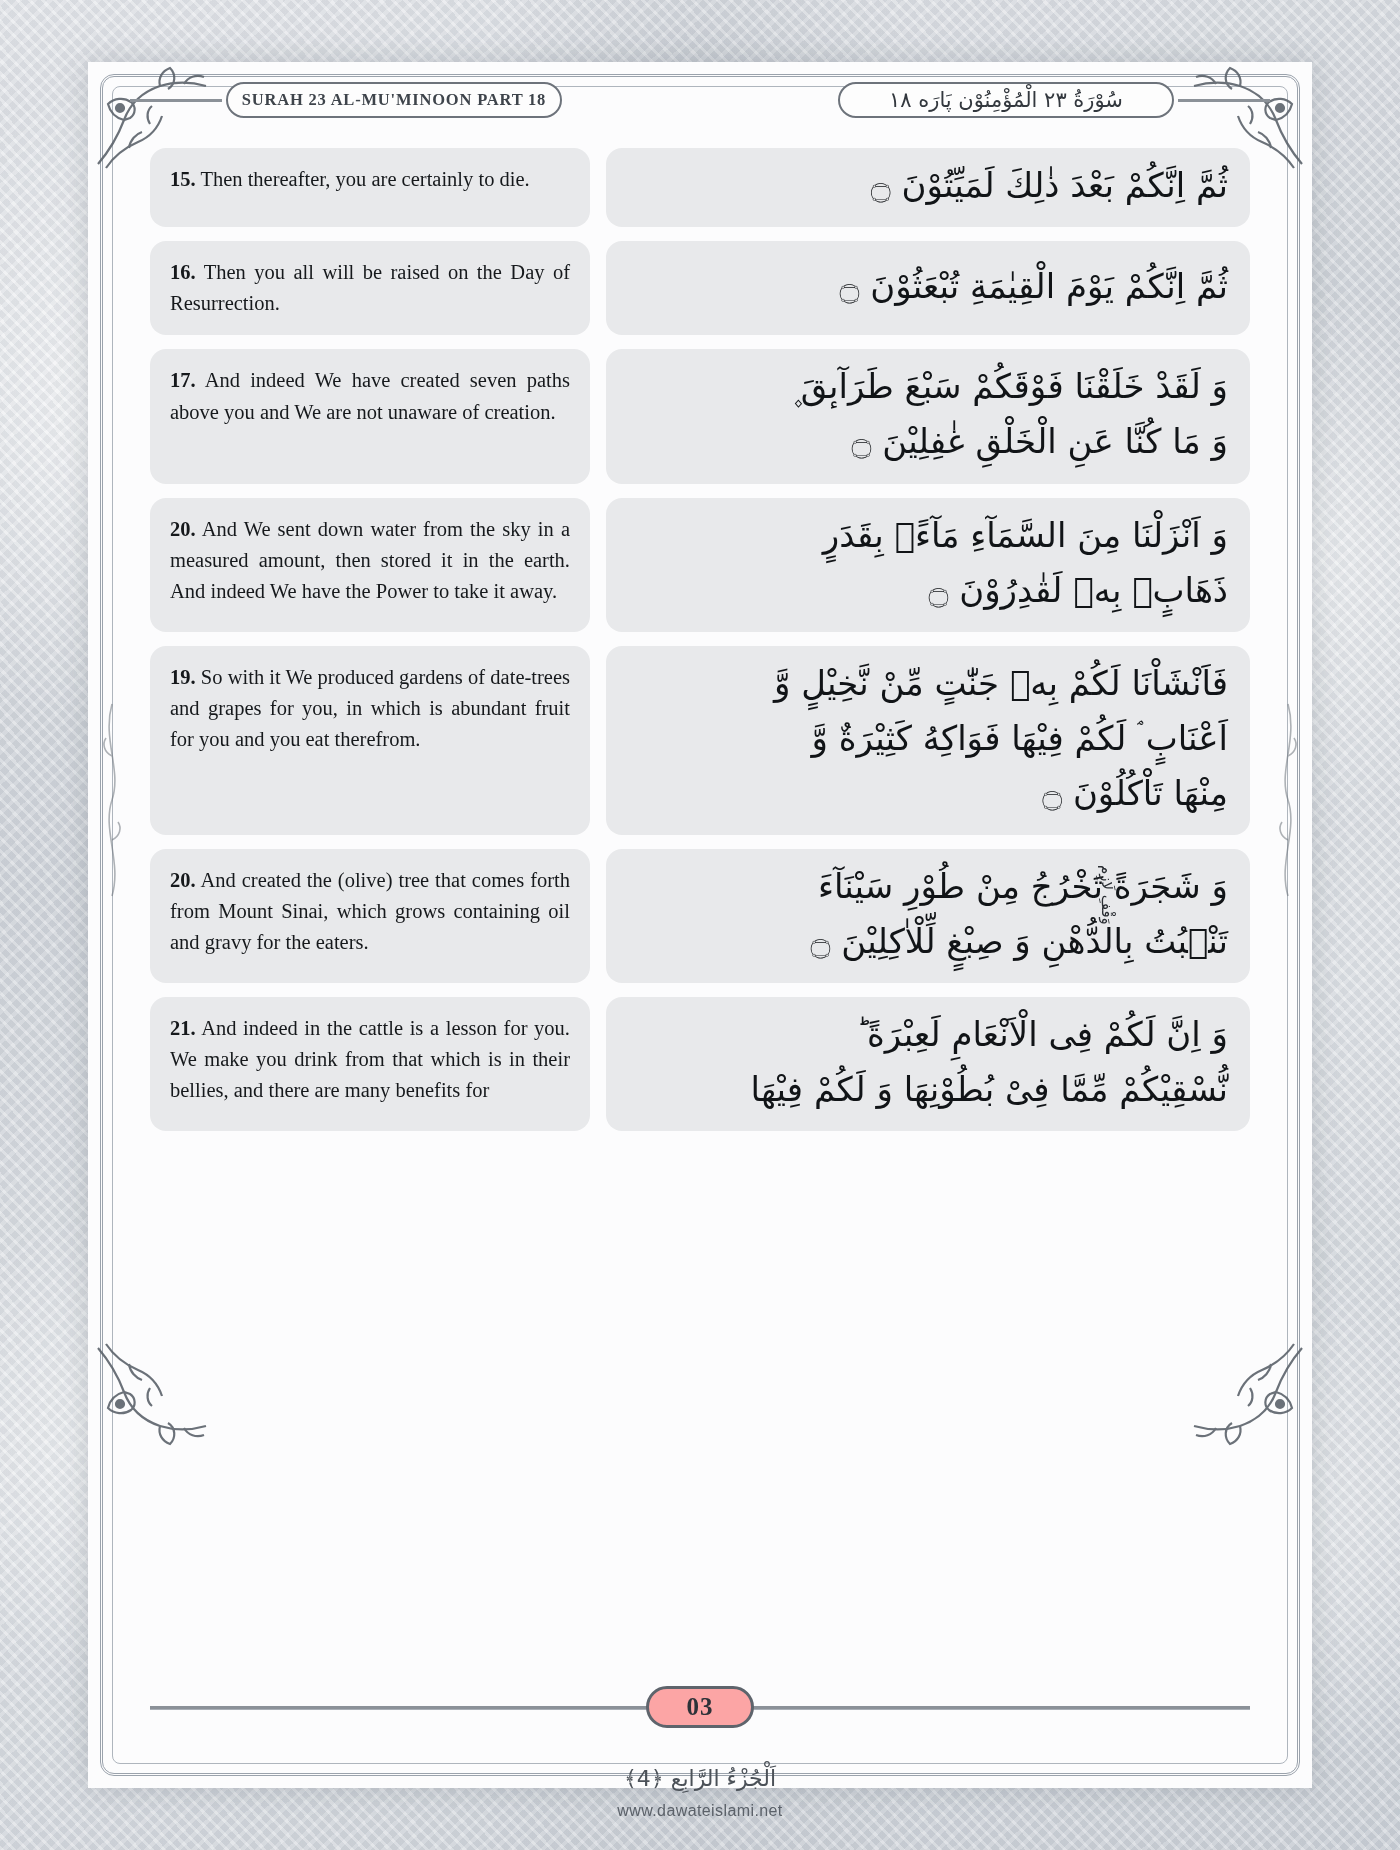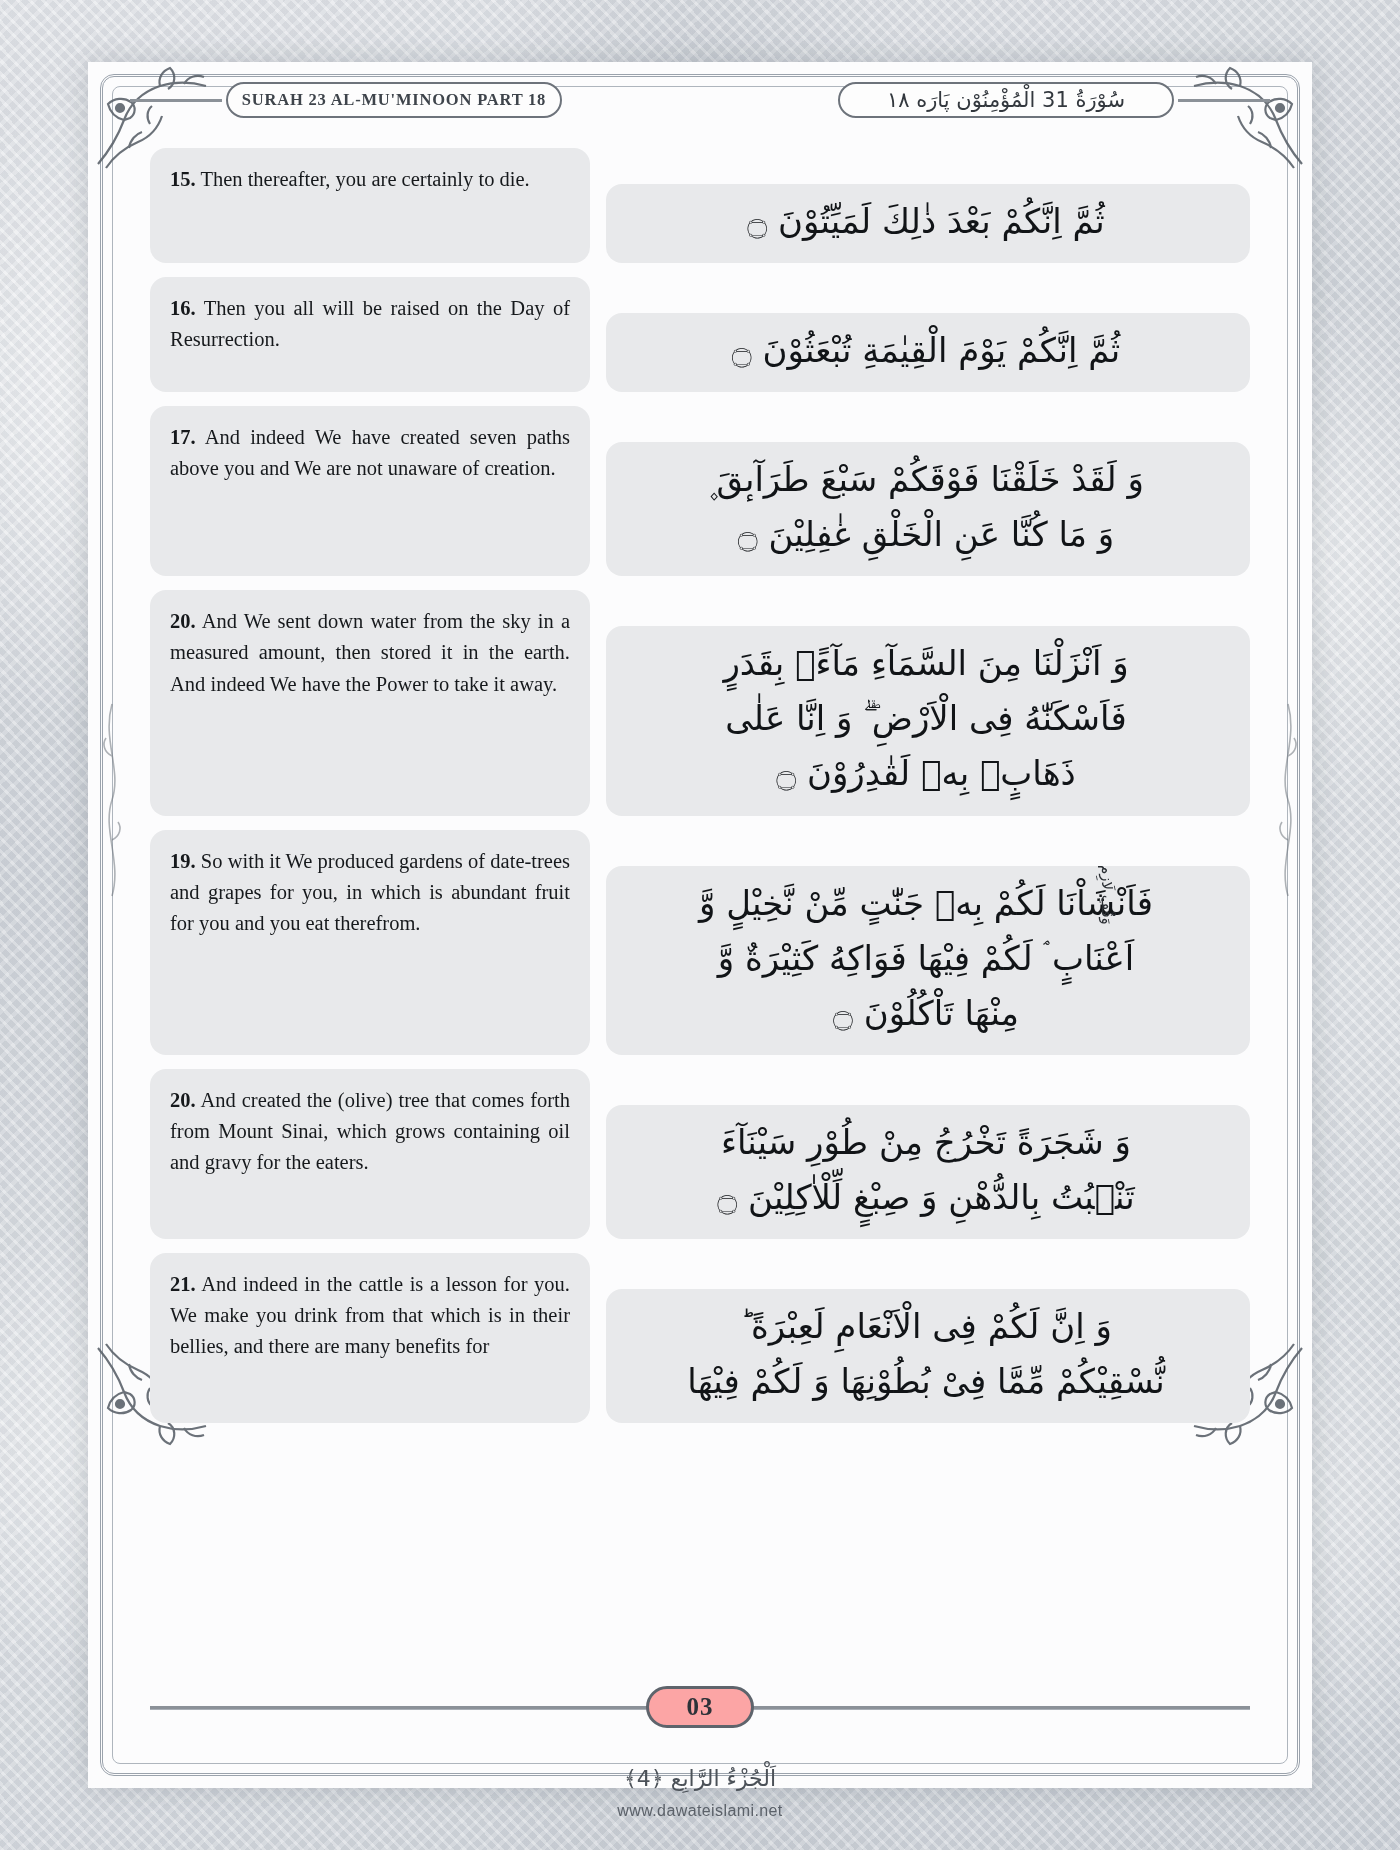--- a/index.html
+++ b/index.html
@@ -156,30 +156,29 @@
     color: #16191c;
     text-align: justify;
     text-justify: inter-word;
   }
   .cell.en .vnum {
     font-weight: 700;
   }
   .cell.ar {
     flex: 1 1 auto;
     direction: rtl;
-    text-align: center;
+    text-align: right;
     font-family: "DejaVu Sans", sans-serif;
     font-size: 34px;
     line-height: 1.62;
     color: #111417;
     padding: 10px 22px 14px 18px;
     display: flex;
     flex-direction: column;
     justify-content: center;
-    margin-top: 36px;
   }
   .cell.ar .aline { white-space: nowrap; }
 
   
   .margin-note {
     position: absolute;
     left: 1082px;
     top: 865px;
     width: 34px;
     font-family: "DejaVu Sans", sans-serif;
@@ -318,21 +317,21 @@
 
 <div class="header-row">
   <div class="hdr-tail l1"></div>
   <div class="hdr-tail r1"></div>
 
   <div class="hdr-pill left">
     <span class="hdr-text-en">SURAH 23 AL-MU'MINOON PART 18</span>
   </div>
 
   <div class="hdr-pill right">
-    <span class="hdr-text-ar">سُوْرَةُ 31 الْمُؤْمِنُوْن پَارَه ١٨</span>
+    <span class="hdr-text-ar">سُوْرَةُ ٢٣ الْمُؤْمِنُوْن پَارَه ١٨</span>
   </div>
 </div>
 
 <div class="verses">
 
   <div class="verse-row">
     <div class="cell en">
       <span class="vnum">15.</span>
       <span>Then thereafter, you are certainly to die.</span>
     </div>
@@ -362,21 +361,20 @@
     </div>
   </div>
 
   <div class="verse-row">
     <div class="cell en">
       <span class="vnum">20.</span>
       <span>And We sent down water from the sky in a measured amount, then stored it in the earth. And indeed We have the Power to take it away.</span>
     </div>
     <div class="cell ar">
       <div class="aline">وَ اَنْزَلْنَا مِنَ السَّمَآءِ مَآءًۢ بِقَدَرٍ</div>
-      <div class="aline">فَاَسْكَنّٰهُ فِی الْاَرْضِ ۖۗ وَ اِنَّا عَلٰی</div>
       <div class="aline">ذَهَابٍۭ بِهٖ لَقٰدِرُوْنَ ۝</div>
     </div>
   </div>
 
   <div class="verse-row">
     <div class="cell en">
       <span class="vnum">19.</span>
       <span>So with it We produced gardens of date-trees and grapes for you, in which is abundant fruit for you and you eat therefrom.</span>
     </div>
     <div class="cell ar">

